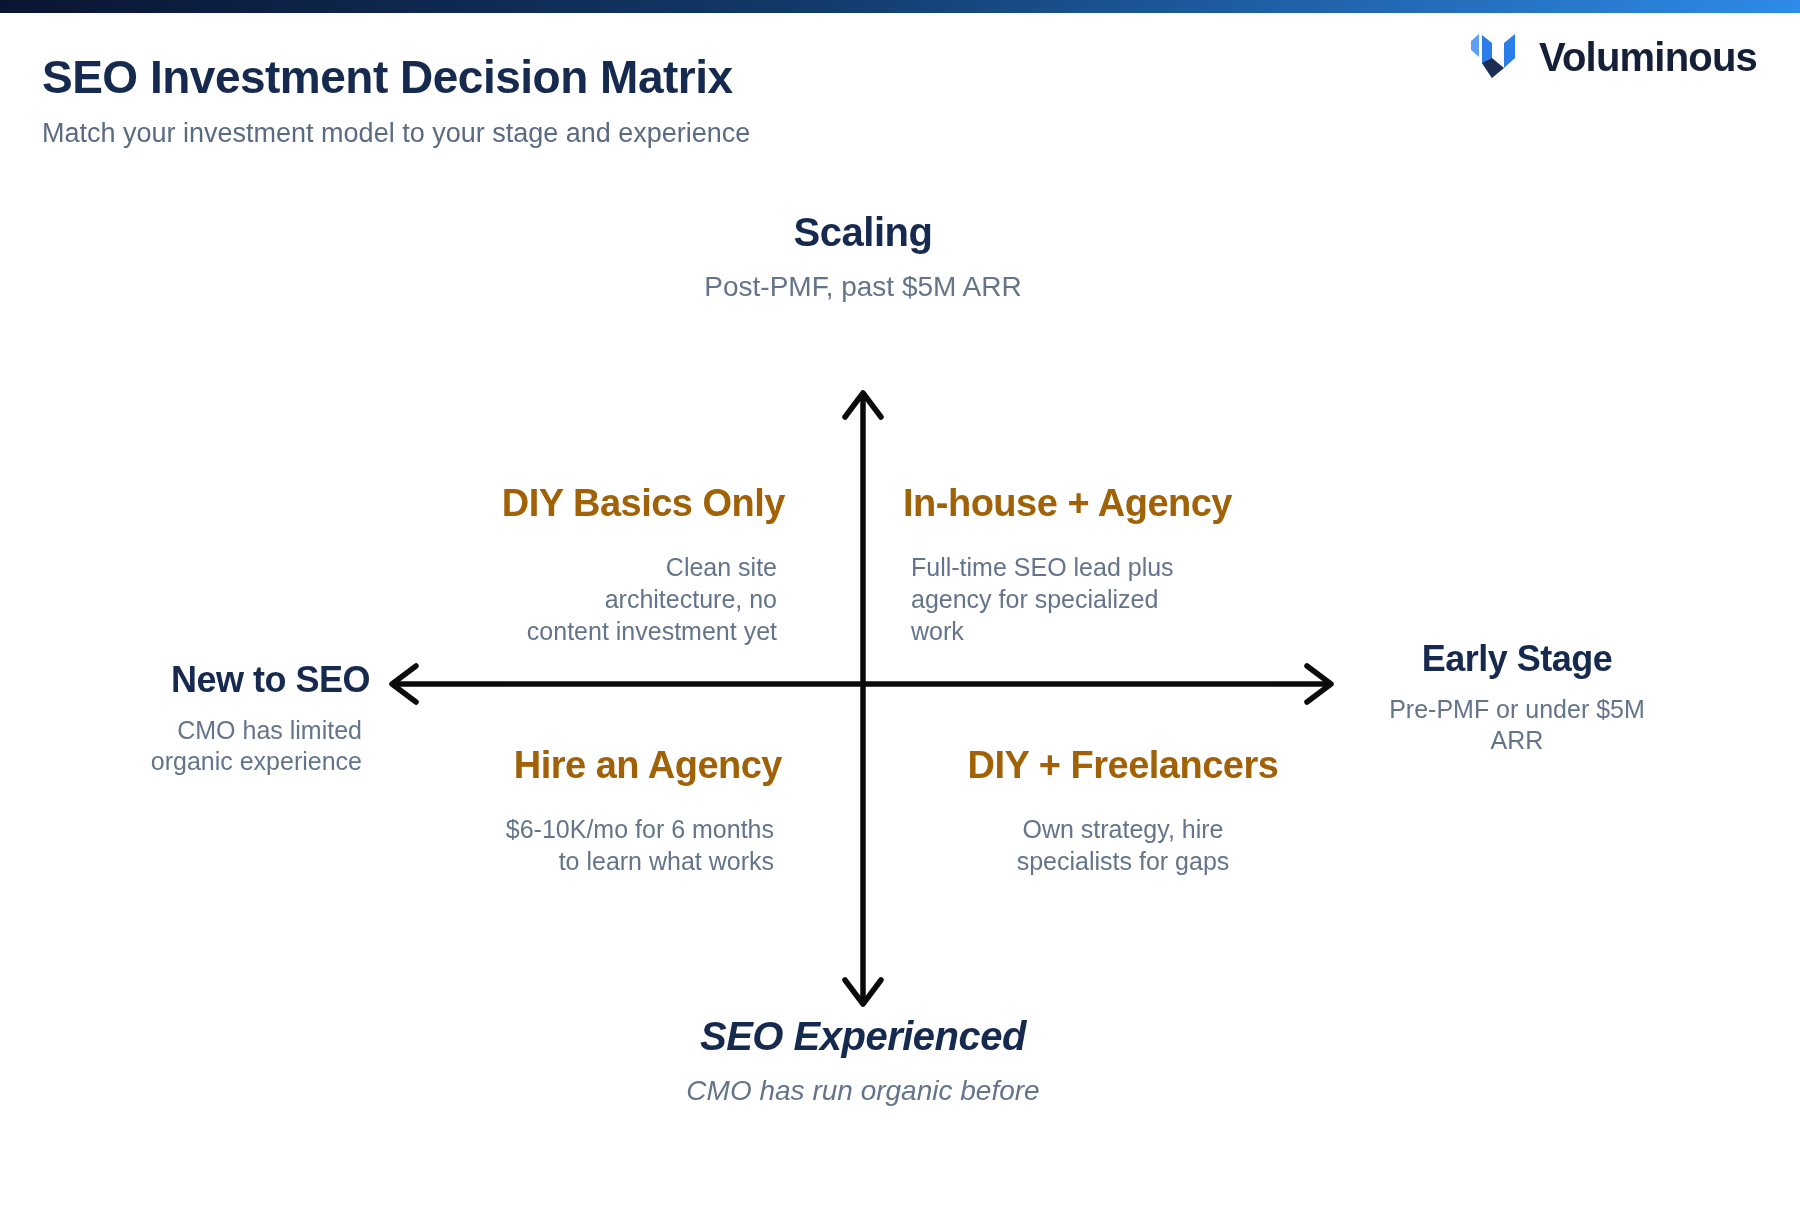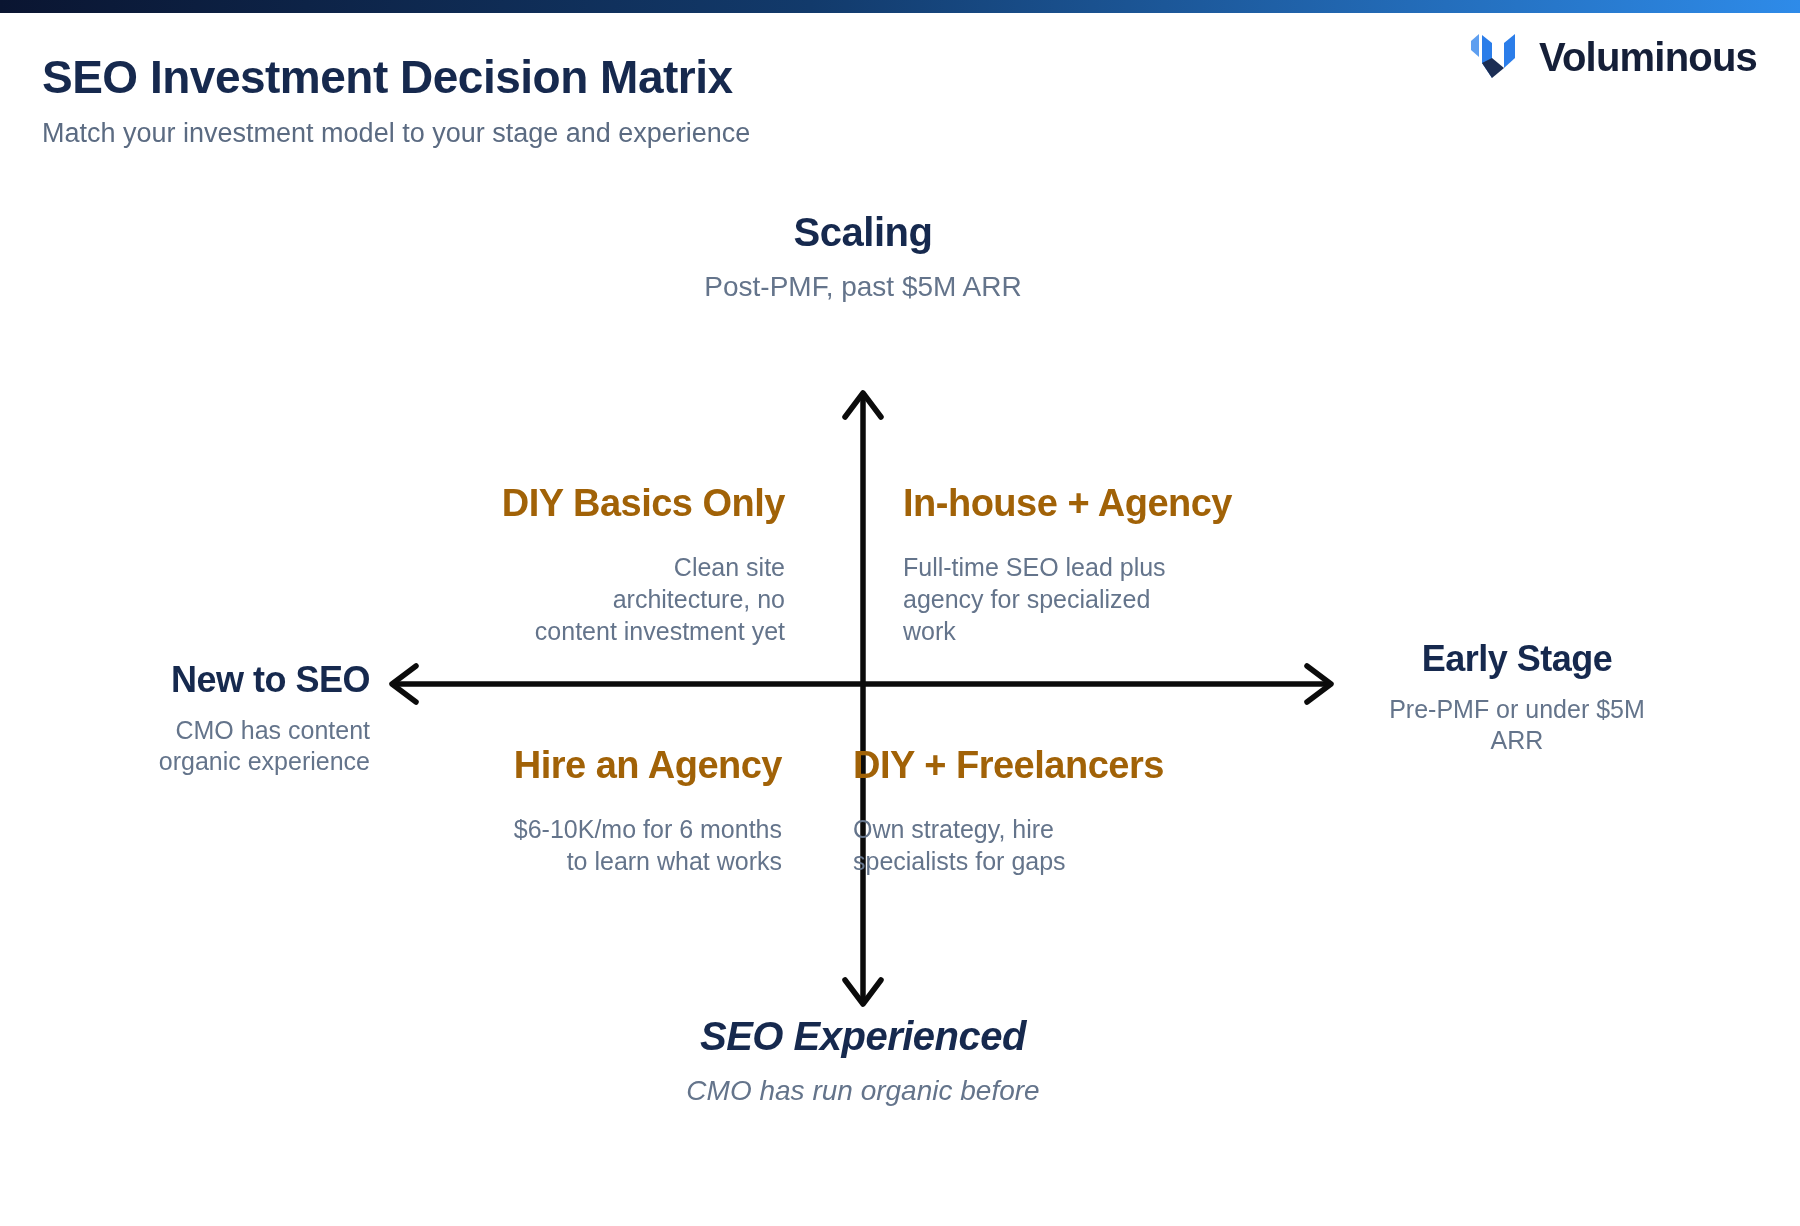--- a/index.html
+++ b/index.html
@@ -58,21 +58,21 @@
   }
   
   .block { position: absolute; }
   .axis-label {
     margin: 0;
     font-weight: 700;
     color: #16294e;
     letter-spacing: -0.5px;
   }
   .axis-desc, .q-desc {
-    margin: 0;
+    margin: 8px;
     font-weight: 400;
     color: #64748b;
     white-space: pre-line;
   }
   .q-title {
     margin: 0;
     font-size: 38px;
     line-height: 46px;
     font-weight: 700;
     color: #a16207;
@@ -89,21 +89,21 @@
   .axis-left   { left: 30px;  top: 659px;  width: 340px; text-align: right; }
   .axis-right  { left: 1347px;top: 638px;  width: 340px; text-align: center; }
   .axis-top .axis-label, .axis-bottom .axis-label { font-size: 40px; line-height: 48px; }
   .axis-left .axis-label, .axis-right .axis-label { font-size: 36px; line-height: 42px; }
   .axis-top .axis-desc, .axis-bottom .axis-desc { margin-top: 14px; font-size: 28px; line-height: 34px; }
   .axis-left .axis-desc, .axis-right .axis-desc { margin-top: 14px; font-size: 25px; line-height: 31px; }
   
   .q-tl { right: 1015px; top: 480px; width: 430px; text-align: right; }
   .q-tr { left: 903px;  top: 480px; width: 440px; text-align: left; }
   .q-bl { right: 1018px; top: 742px; width: 430px; text-align: right; }
-  .q-br { left: 853px;  top: 742px; width: 440px; text-align: left; }
+  .q-br { left: 903px;  top: 742px; width: 440px; text-align: center; }
 </style>
 </head>
 <body>
 
 <div class="canvas">
 
   <div class="topbar"></div>
 
   <h1 class="page-title">SEO Investment Decision Matrix</h1>
   <p class="page-subtitle">Match your investment model to your stage and experience</p>
@@ -136,21 +136,21 @@
     <p class="axis-desc">Post-PMF, past $5M ARR</p>
   </div>
 
   <div class="block axis-bottom">
     <p class="axis-label">SEO Experienced</p>
     <p class="axis-desc">CMO has run organic before</p>
   </div>
 
   <div class="block axis-left">
     <p class="axis-label">New to SEO</p>
-    <p class="axis-desc">CMO has content
+    <p class="axis-desc">CMO has limited
 organic experience</p>
   </div>
 
   <div class="block axis-right">
     <p class="axis-label">Early Stage</p>
     <p class="axis-desc">Pre-PMF or under $5M
 ARR</p>
   </div>
 
   <div class="block q-tl">

